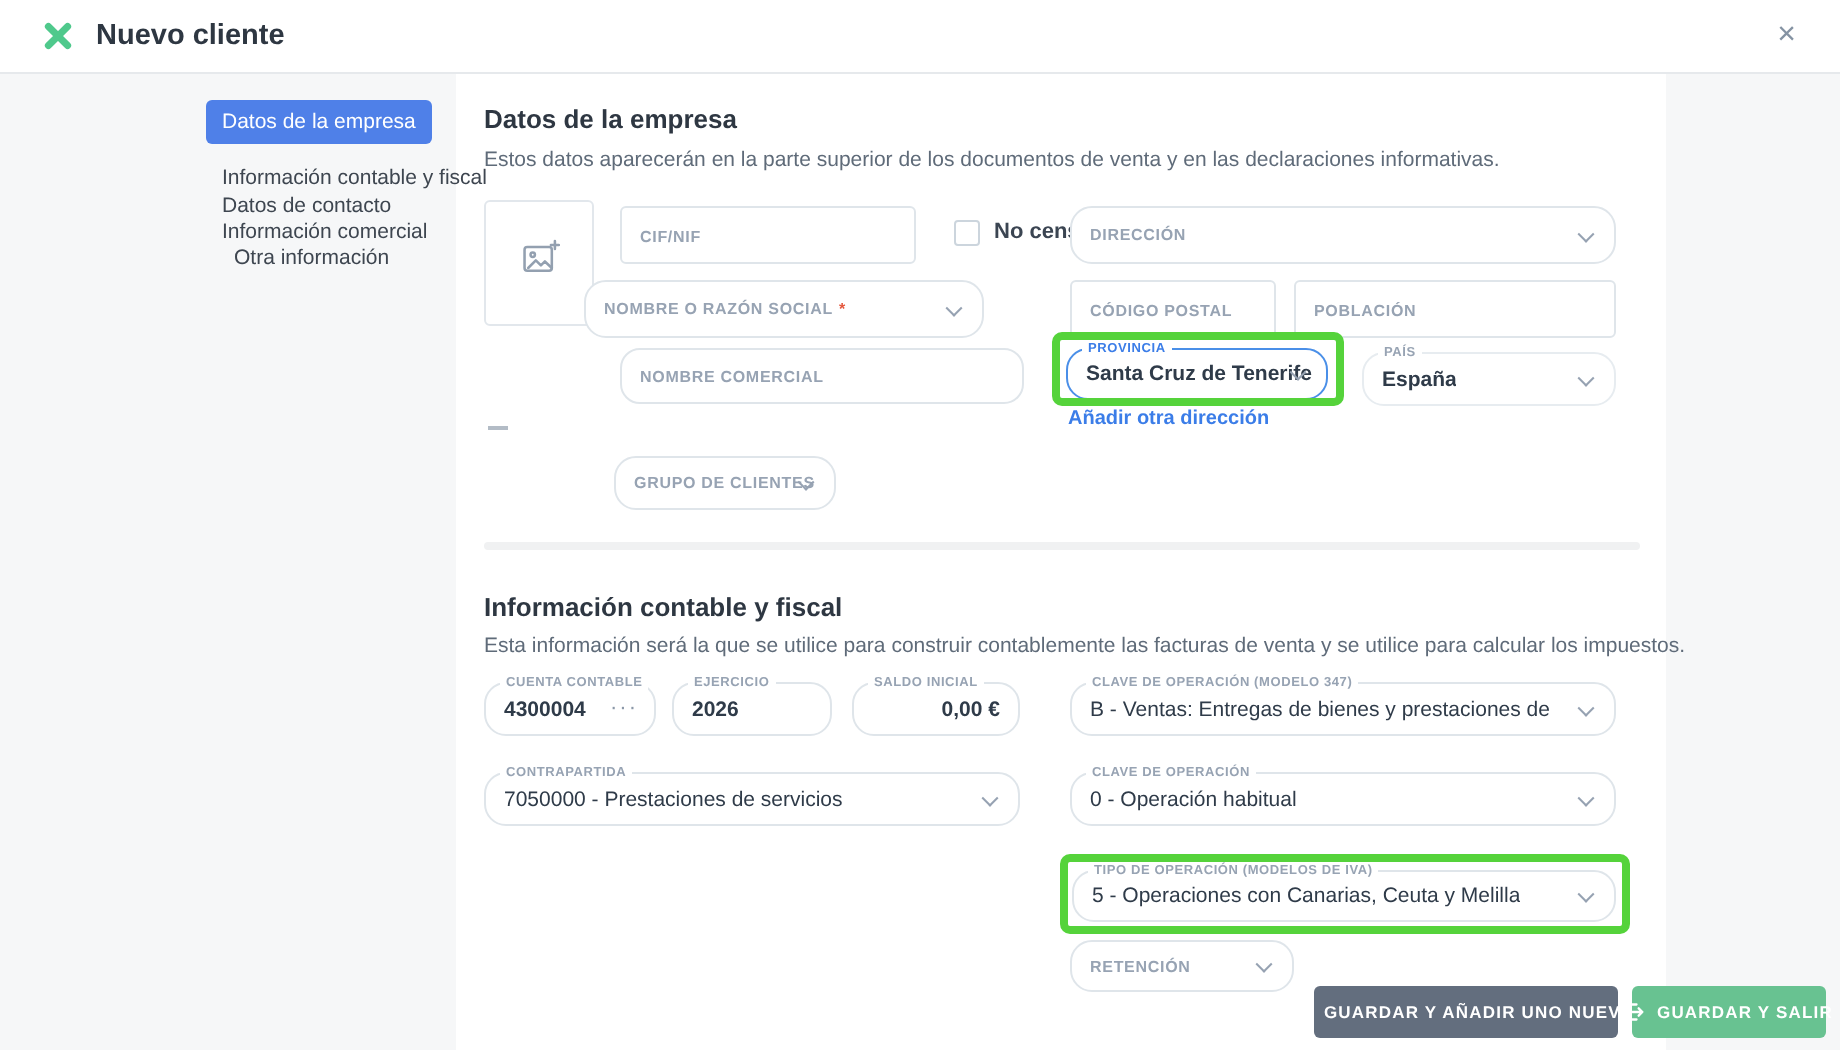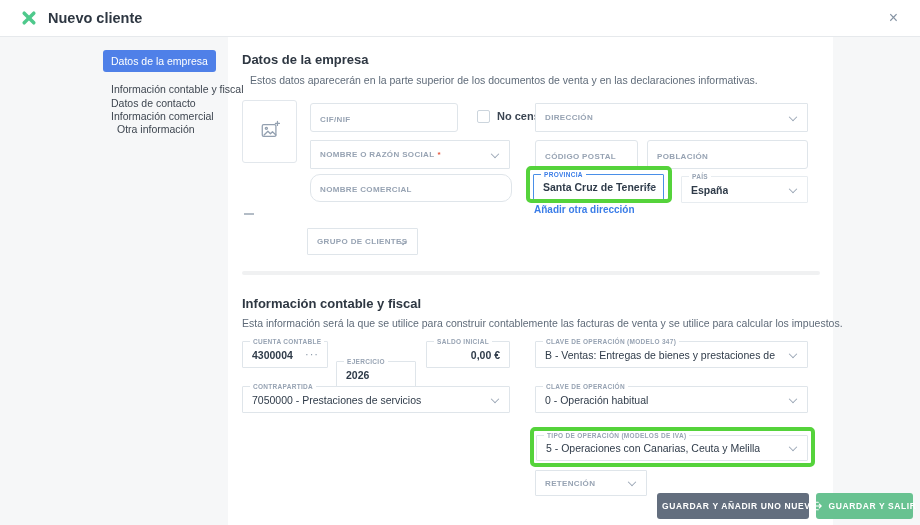--- a/index.html
+++ b/index.html
@@ -18,21 +18,21 @@
 
   
   .side-item-active { position:absolute; left:103px; top:50px; width:113px; height:22px; background:#4f80e8; border-radius:3px; color:#fff; font-size:10.5px; line-height:22px; padding-left:8px; cursor:pointer; white-space:nowrap; overflow:hidden; }
   .side-item { position:absolute; left:111px; font-size:10.5px; color:#3e4650; cursor:pointer; white-space:nowrap; }
 
   
   .sec-title { position:absolute; font-size:13px; font-weight:700; color:#2e3742; }
   .sec-sub { position:absolute; font-size:10.5px; color:#5f6b79; }
 
   
-  .field { position:absolute; background:#fff; border:1px solid #dfe5ea; border-radius:1px; display:flex; align-items:center; }
+  .field { position:absolute; background:#fff; border:1px solid #dfe5ea; border-radius:11px; display:flex; align-items:center; }
   .ph { font-size:8px; font-weight:700; letter-spacing:.35px; color:#97a3b3; padding-left:9px; white-space:nowrap; }
   .req { font-size:8px; font-weight:700; color:#e4573d; margin-left:3px; }
   .fval { font-size:10.5px; font-weight:600; color:#2f3b49; padding-left:9px; white-space:nowrap; overflow:hidden; }
   .fval-light { font-weight:400; }
   .chev { position:absolute; right:11px; top:50%; width:6px; height:6px; border-right:1.5px solid #96a2b2; border-bottom:1.5px solid #96a2b2; transform:translateY(-65%) rotate(45deg); }
   .flabel { position:absolute; top:-4px; left:7px; background:#fff; padding:0 3px; font-size:6.5px; font-weight:700; letter-spacing:.3px; color:#97a3b3; line-height:8px; white-space:nowrap; }
   input.txt { position:absolute; background:#fff; border:1px solid #dfe5ea; border-radius:3px; padding:8px 9px; font-family:"Liberation Sans",sans-serif; font-size:10.5px; color:#2f3b49; outline:none; }
   input.txt::placeholder { font-size:8px; font-weight:700; letter-spacing:.35px; color:#97a3b3; }
   .more-dots { position:absolute; right:8px; top:50%; transform:translateY(-58%); color:#8b98a8; font-size:11px; letter-spacing:1px; cursor:pointer; }
 
@@ -76,21 +76,21 @@
     <span class="close-x">×</span>
   </div>
 
   <div class="side-item-active">Datos de la empresa</div>
   <div class="side-item" style="top:83px;">Información contable y fiscal</div>
   <div class="side-item" style="top:97px;">Datos de contacto</div>
   <div class="side-item" style="top:110px;">Información comercial</div>
   <div class="side-item" style="top:123px;margin-left:6px;">Otra información</div>
 
   <div class="sec-title" style="left:242px; top:52px;">Datos de la empresa</div>
-  <div class="sec-sub" style="left:242px; top:74px;margin-left:8px;">Estos datos aparecerán en la parte superior de los documentos de venta y en las declaraciones informativas.</div>
+  <div class="sec-sub" style="left:242px; top:74px;">Estos datos aparecerán en la parte superior de los documentos de venta y en las declaraciones informativas.</div>
 
   <div class="photo-box">
     <span>
       <svg width="20" height="20" viewBox="0 0 22 22" fill="none" stroke="#93a0b0" stroke-width="1.4" stroke-linejoin="round" stroke-linecap="round">
         <rect x="2.5" y="5" width="15" height="13" rx="1.5"></rect>
         <circle cx="7" cy="9.2" r="1.2"></circle>
         <path d="M4.5 16.5 l4.2-4.2 2.8 2.8 2.2-2.2 3.8 3.6"></path>
         <path d="M19.2 1.6 v4.4 M17 3.8 h4.4"></path>
       </svg>
     </span>
@@ -99,21 +99,21 @@
   <input class="txt" style="left: 310px; top: 103px; width: 148px; height: 29px;" placeholder="CIF/NIF">
 
   <div class="checkbox"></div>
   <div class="cb-label">No censado en la AEAT</div>
 
   <div class="field" style="left:535px; top:103px; width:273px; height:29px;">
     <span class="ph">DIRECCIÓN</span>
     <span class="chev"></span>
   </div>
 
-  <div class="field" style="left:310px; top:140px; width:200px; height:29px;">
+  <div class="field" style="left:292px; top:140px; width:200px; height:29px;">
     <span class="ph">NOMBRE O RAZÓN SOCIAL</span>
     <span class="req">*</span>
     <span class="chev"></span>
   </div>
 
   <input class="txt" style="left: 535px; top: 140px; width: 103px; height: 29px;" placeholder="CÓDIGO POSTAL">
   <input class="txt" style="left: 647px; top: 140px; width: 161px; height: 29px;" placeholder="POBLACIÓN">
 
   <input class="txt" style="left: 310px; top: 174px; width: 202px; height: 28px; border-radius: 10px;" placeholder="NOMBRE COMERCIAL">
 
@@ -142,21 +142,21 @@
 
   <div class="sec-title" style="left:242px; top:296px;">Información contable y fiscal</div>
   <div class="sec-sub" style="left:242px; top:317px;">Esta información será la que se utilice para construir contablemente las facturas de venta y se utilice para calcular los impuestos.</div>
 
   <div class="field" style="left:242px; top:341px; width:86px; height:27px;">
     <span class="flabel">CUENTA CONTABLE</span>
     <span class="fval">4300004</span>
     <span class="more-dots">···</span>
   </div>
 
-  <div class="field" style="left:336px; top:341px; width:80px; height:27px;margin-top:20px;">
+  <div class="field" style="left:336px; top:341px; width:80px; height:27px;">
     <span class="flabel">EJERCICIO</span>
     <span class="fval">2026</span>
   </div>
 
   <div class="field" style="left:426px; top:341px; width:84px; height:27px; justify-content:flex-end;">
     <span class="flabel">SALDO INICIAL</span>
     <span class="fval" style="padding-left:0; padding-right:9px;">0,00 €</span>
   </div>
 
   <div class="field" style="left:535px; top:341px; width:273px; height:27px;">

